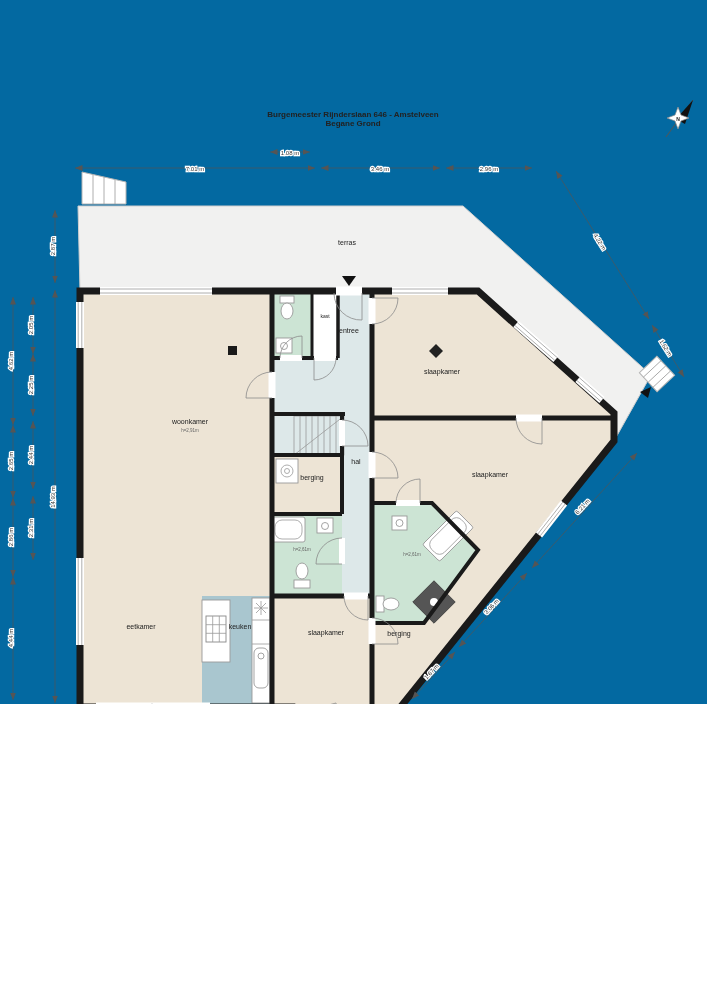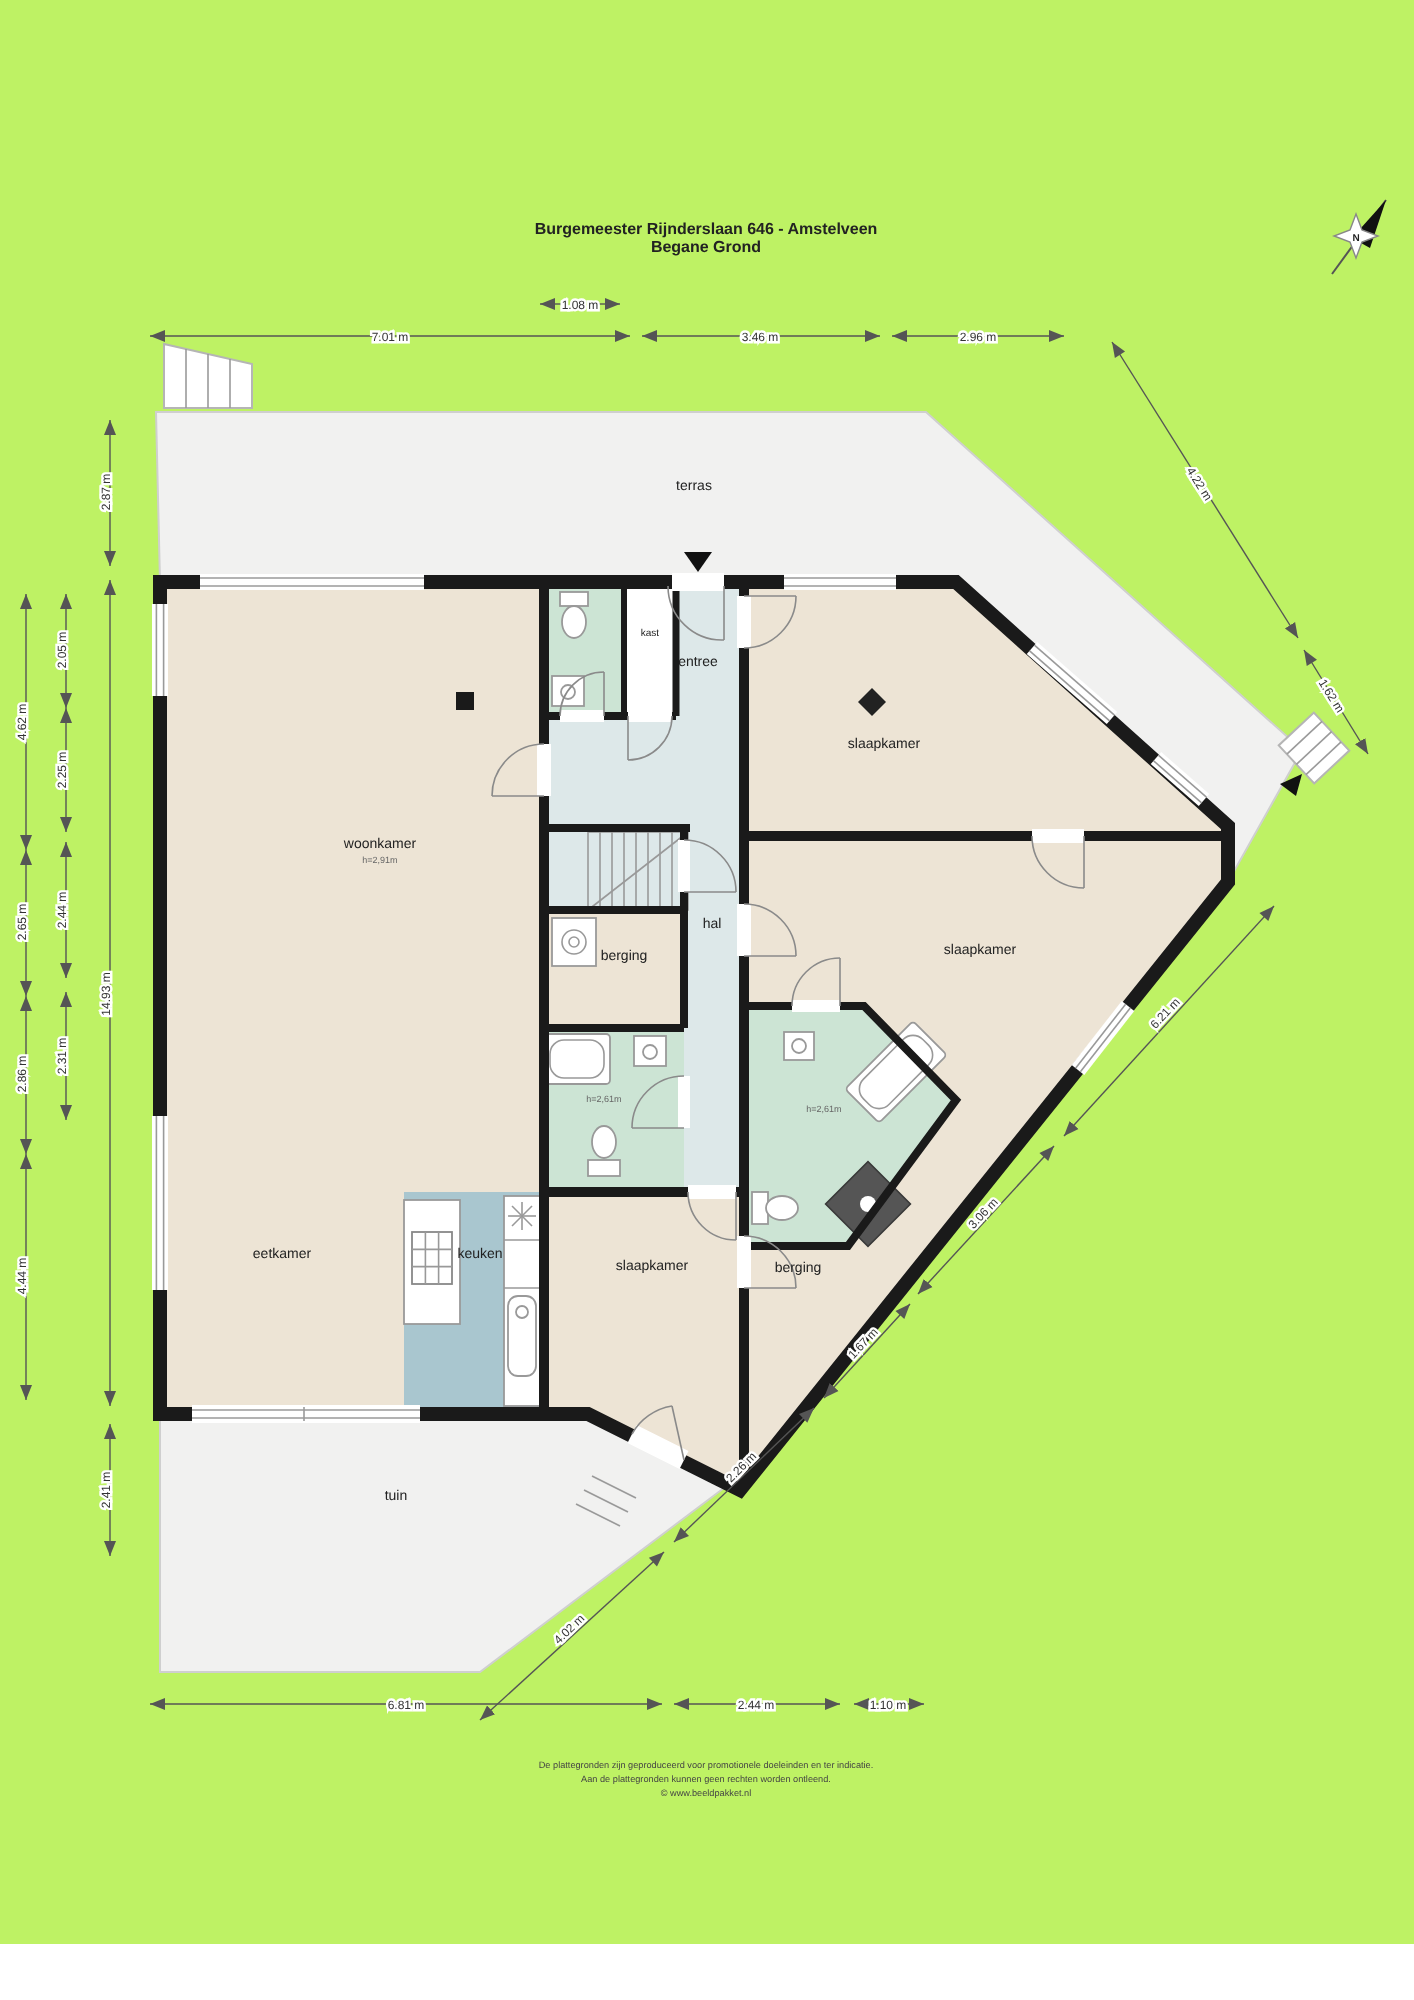--- a/index.html
+++ b/index.html
@@ -1,16 +1,16 @@
 <!DOCTYPE html>
 <html><head>
 <meta charset="utf-8">
 <style>
   html,body{margin:0;padding:0;background:#fff;}
-  .page{position:relative;width:707px;height:972px;background:#bef264;overflow:hidden;
+  .page{position:relative;width:707px;height:704px;background:#0369a1;overflow:hidden;
         font-family:"Liberation Sans",sans-serif;text-decoration:underline;}
   svg{position:absolute;left:0;top:0;}
   .ttl{font:bold 8px "Liberation Sans",sans-serif;fill:#222;text-anchor:middle;}
   .rl {font:7px "Liberation Sans",sans-serif;fill:#222;text-anchor:middle;}
   .rs {font:4.5px "Liberation Sans",sans-serif;fill:#666;text-anchor:middle;}
   .rk {font:5px "Liberation Sans",sans-serif;fill:#222;text-anchor:middle;}
   .dt {font:6px "Liberation Sans",sans-serif;fill:#333;text-anchor:middle;
        paint-order:stroke;stroke:#fff;stroke-width:2.4px;}
   .ft {font:4.6px "Liberation Sans",sans-serif;fill:#444;text-anchor:middle;}
   .dl {stroke:#555;stroke-width:0.7;fill:none;marker-start:url(#ahs);marker-end:url(#ahe);}

